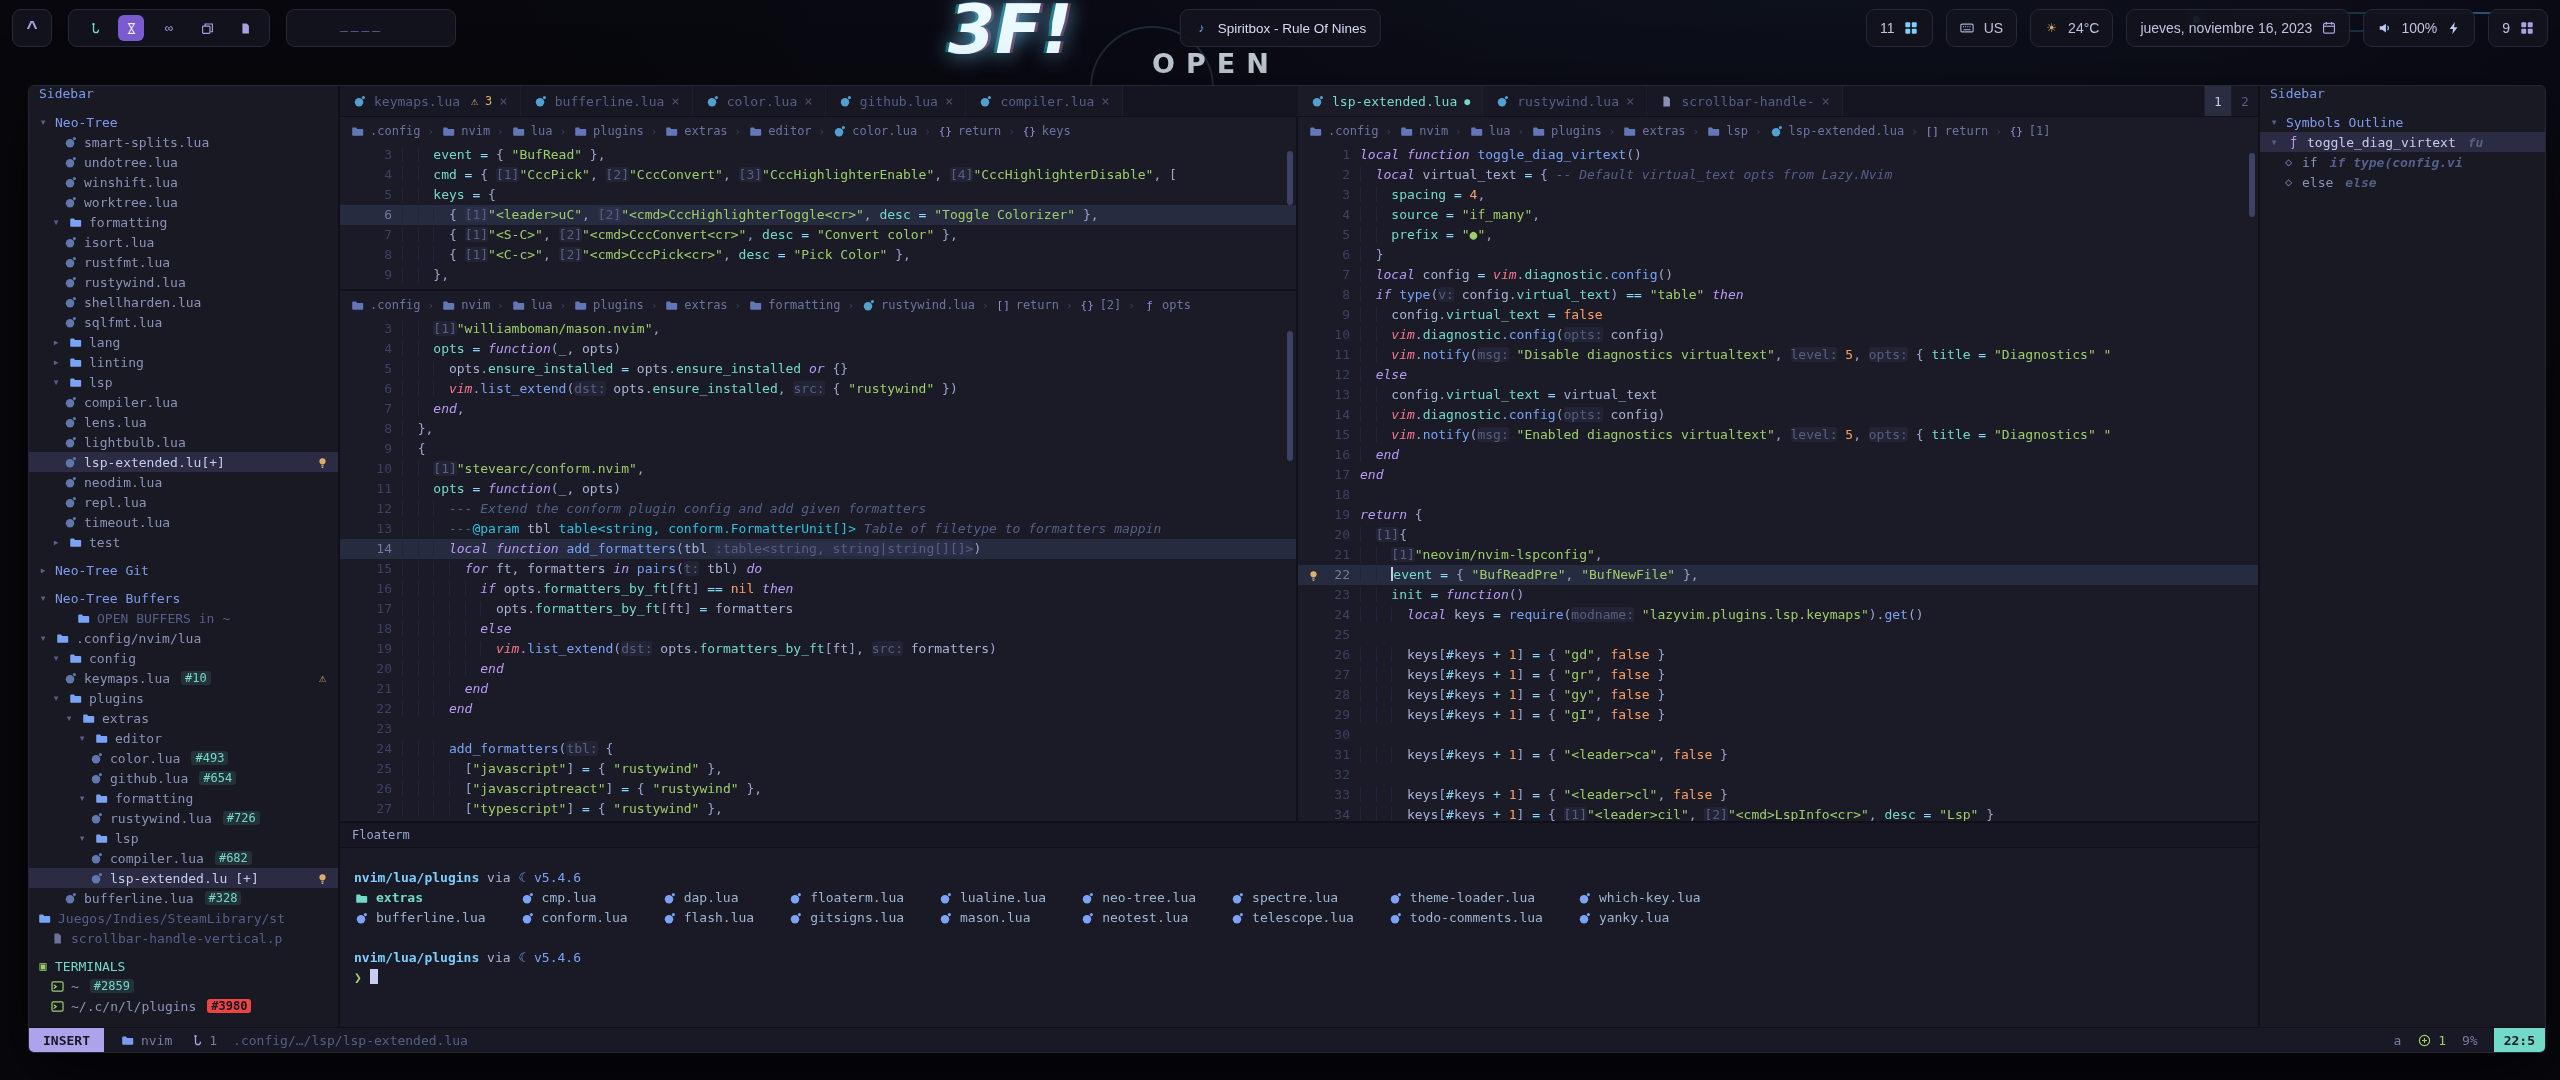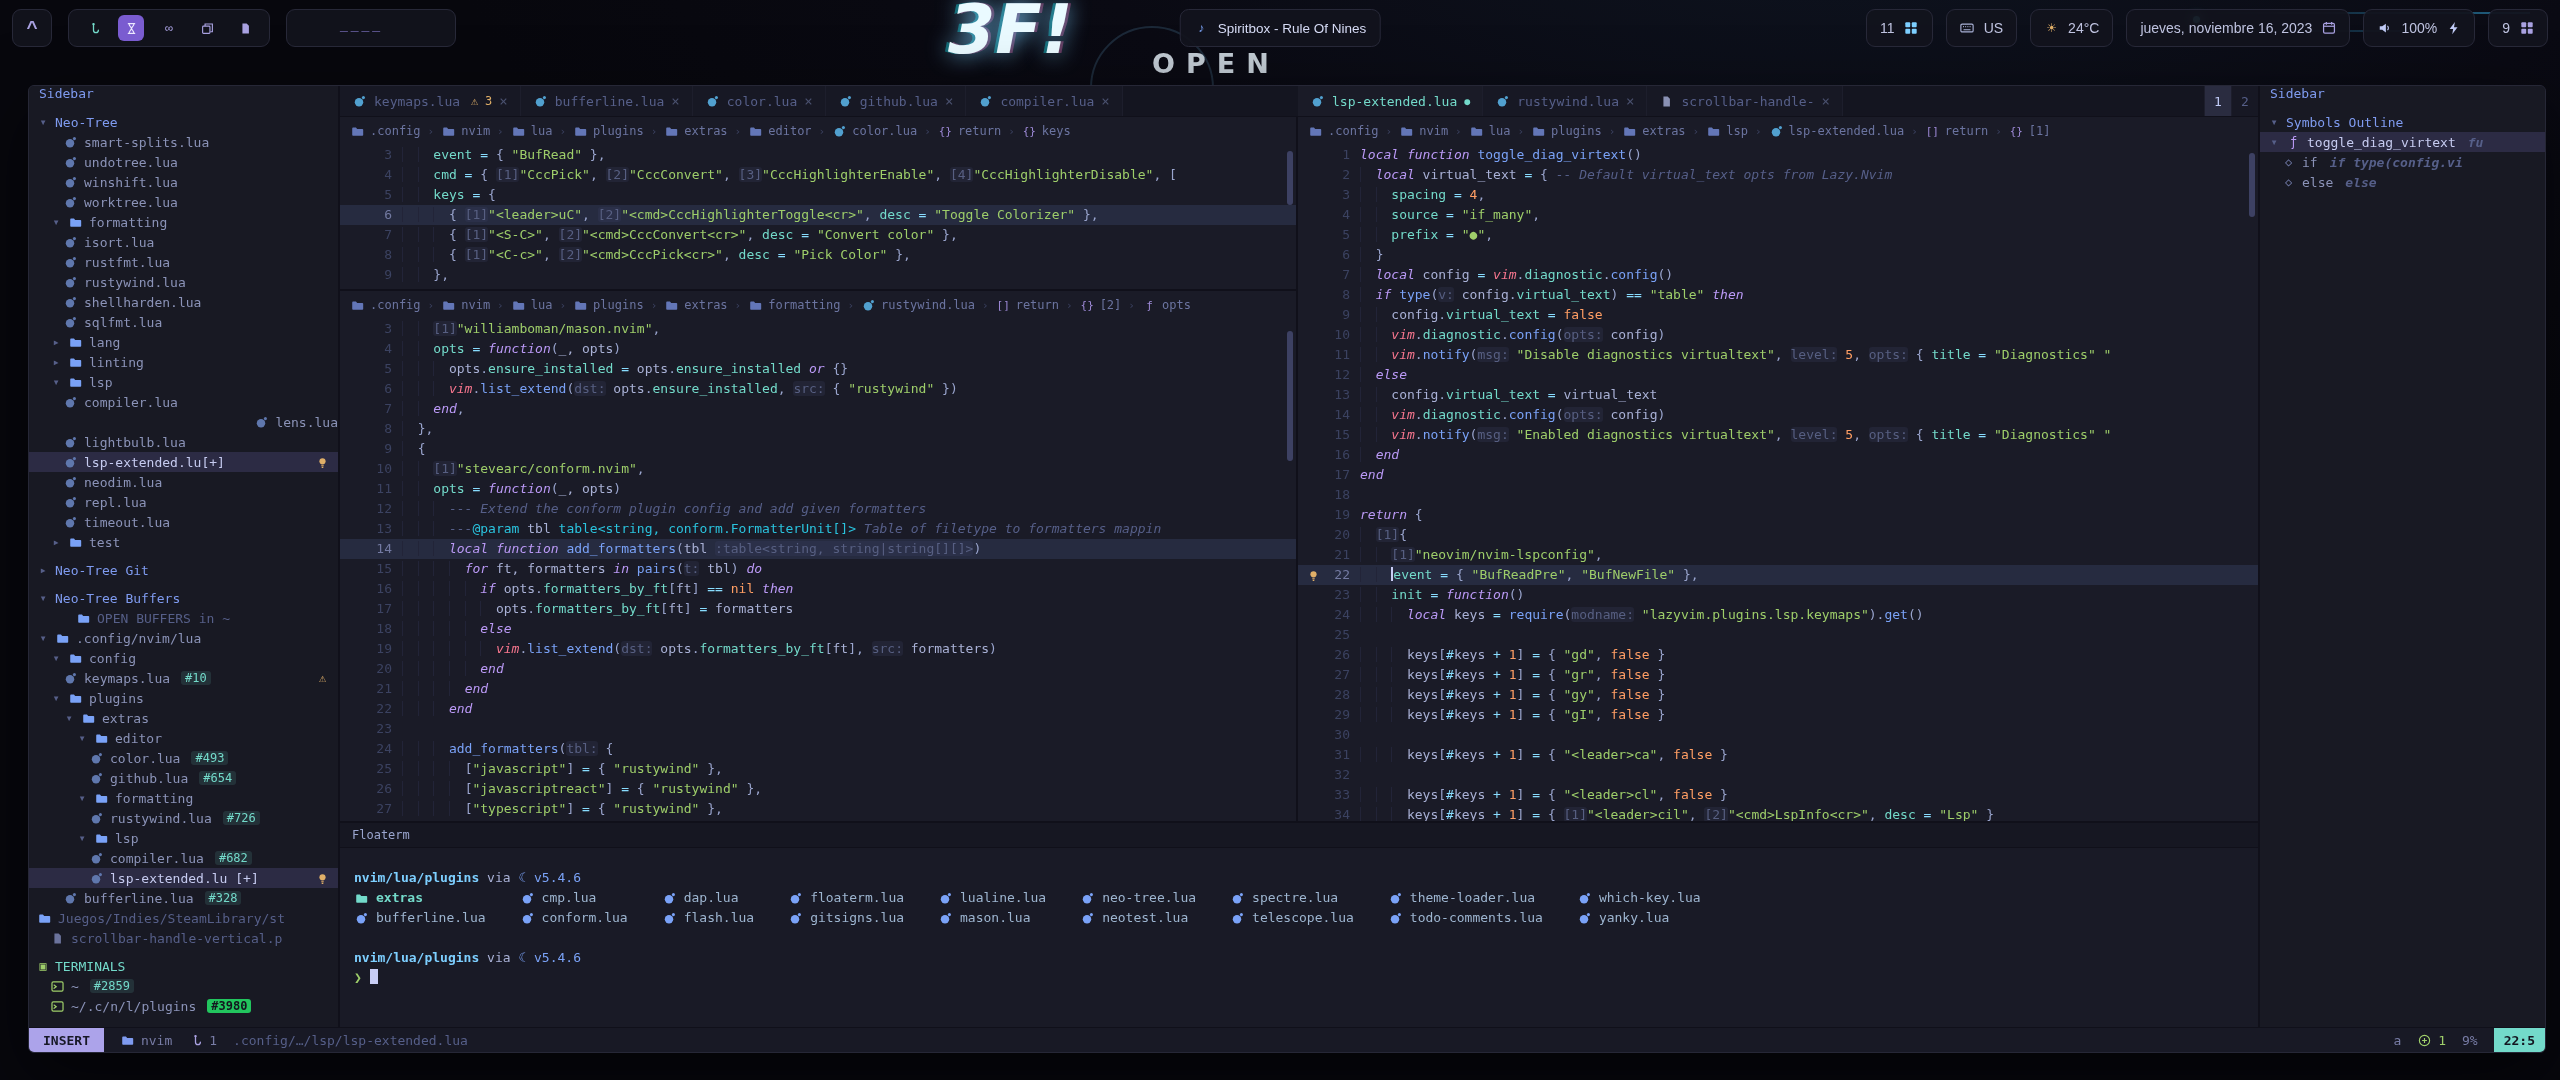--- a/index.html
+++ b/index.html
@@ -43,21 +43,21 @@
   .tsec-h.term-h{color:#73daca;}
   .chev{color:#565f89;width:12px;text-align:center;flex:0 0 auto;font-size:12px;}
   .trow{height:20px;display:flex;align-items:center;gap:6px;font:13px "DejaVu Sans Mono",monospace;color:#8b93b8;white-space:nowrap;overflow:hidden;box-sizing:border-box;}
   .trow.sel{background:rgba(138,130,220,.18);color:#c6cbf0;}
   .trow.dim,.dim{color:#565f89;}
   .trow .ic-folder{color:#7aa2f7;}
   .trow .ic-lua{color:#5f77ad;}
   .trow .ic-file{color:#6b739c;}
   .trow .ic-term{color:#9ece6a;}
   .tbadge{color:#73daca;background:rgba(115,218,202,.13);border-radius:3px;padding:0 4px;font-size:12px;margin-left:5px;flex:0 0 auto;}
-  .tbadge.hl{background:#22c55e;color:#14151f;font-weight:bold;}
+  .tbadge.hl{background:#ef4444;color:#14151f;font-weight:bold;}
   .trail{margin-left:auto;margin-right:8px;flex:0 0 auto;}
   .tdetail{color:#565f89;font-style:italic;margin-left:6px;overflow:hidden;text-overflow:clip;font-weight:bold;}
 
   
   .editor{flex:1;display:flex;flex-direction:column;min-width:0;}
   .tabline{height:30px;background:#141520;display:flex;align-items:stretch;position:relative;border-bottom:1px solid #10101a;flex:0 0 auto;}
   .tabgroup{display:flex;align-items:stretch;}
   .tabgroup.right{position:absolute;left:958px;top:0;bottom:0;}
   .tab{display:flex;align-items:center;gap:7px;padding:0 12px;font:13px "DejaVu Sans Mono",monospace;color:#565f89;border-right:1px solid #1d1e2c;background:#171824;white-space:nowrap;}
   .tab.active{background:#1a1b27;color:#73daca;}
@@ -387,21 +387,21 @@
             </div>
             <div class="trow" style="padding-left: 34px;">
               <span class="ic ic-lua">
                 <svg viewBox="0 0 16 16" fill="currentColor">
                   <circle cx="7.4" cy="8.8" r="5.2"></circle>
                   <circle cx="12.8" cy="3.2" r="1.9"></circle>
                 </svg>
               </span>
               <span class="tlabel">compiler.lua</span>
             </div>
-            <div class="trow" style="padding-left: 34px; justify-content: flex-end;">
+            <div class="trow" style="padding-left: 34px;">
               <span class="ic ic-lua">
                 <svg viewBox="0 0 16 16" fill="currentColor">
                   <circle cx="7.4" cy="8.8" r="5.2"></circle>
                   <circle cx="12.8" cy="3.2" r="1.9"></circle>
                 </svg>
               </span>
               <span class="tlabel">lens.lua</span>
             </div>
             <div class="trow" style="padding-left: 34px;">
               <span class="ic ic-lua">

